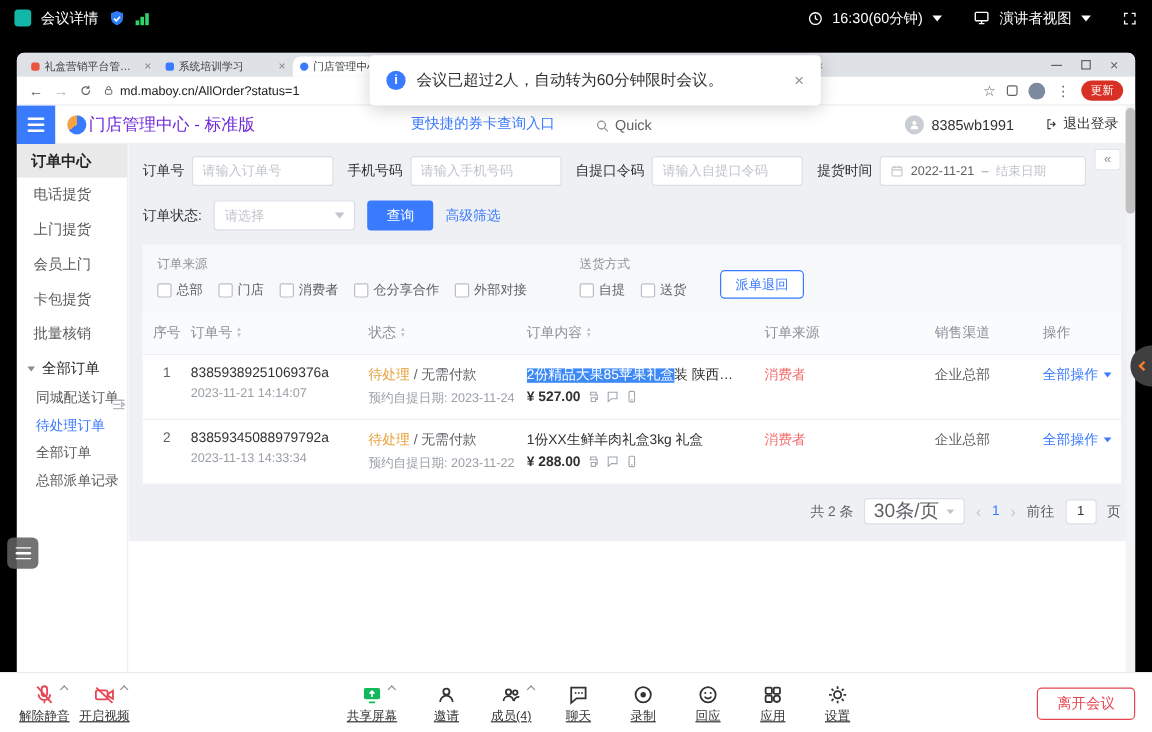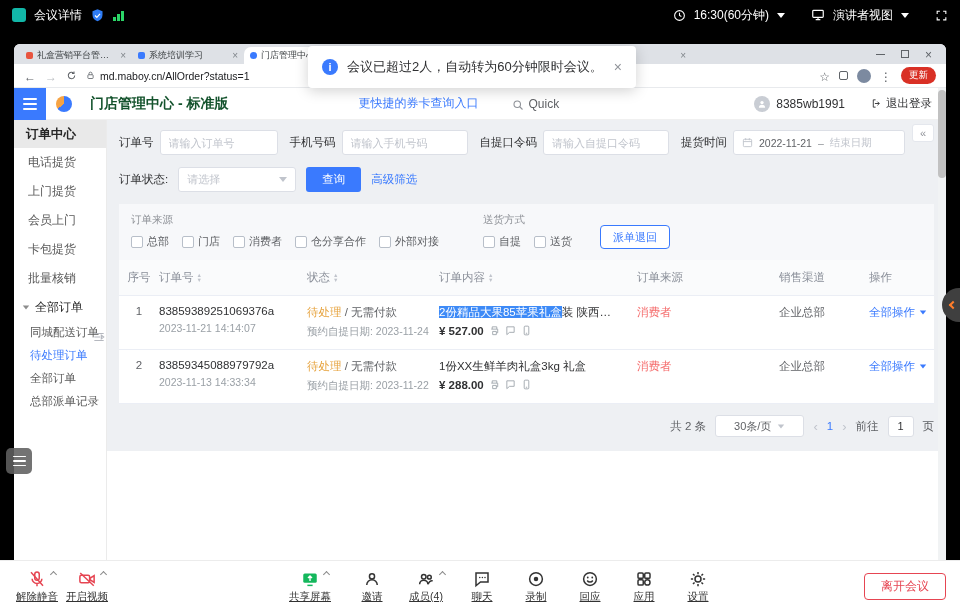--- a/index.html
+++ b/index.html
@@ -46,21 +46,21 @@
   .update-pill { background:#d93025; color:#fff; font-size:9.5px; padding:2px 8px; border-radius:9px; }
 
   
   .appheader { height:32px; background:#fff; border-bottom:1px solid #f0f0f0; display:flex;
                align-items:center; padding-right:14px; }
   .hamburger { width:32px; height:32px; background:#3a7afe; display:flex; flex-direction:column;
                justify-content:center; align-items:center; gap:3px; flex-shrink:0; }
   .hamburger i { width:14px; height:2px; background:#fff; border-radius:1px; display:block; }
   .logo-ico { width:16px; height:16px; border-radius:50%; margin-left:10px;
               background:conic-gradient(#3a7afe 0 65%, #f6a344 65% 100%); flex-shrink:0; }
-  .app-title { font-size:14px; font-weight:bold; color:#14532d; margin-left:18px; white-space:nowrap; }
+  .app-title { font-size:14px; font-weight:normal; color:#6d28d9; margin-left:2px; white-space:nowrap; }
   .quick-link { font-size:12px; color:#3a7afe; margin-left:130px; white-space:nowrap; }
   .quick { display:flex; align-items:flex-end; gap:4px; color:#606266; font-size:12px; margin-left:34px; }
   .userbox { margin-left:auto; display:flex; align-items:center; gap:6px; font-size:12px; color:#303133; }
   .avatar-u { width:16px; height:16px; border-radius:50%; background:#c9cdd4; display:flex;
               align-items:center; justify-content:center; }
   .logout { display:flex; align-items:center; gap:4px; font-size:11.5px; color:#303133; margin-left:26px; }
 
   .appbody { display:flex; height:440px; }
   .sidebar { width:93px; background:#fff; border-right:1px solid #ebebeb; flex-shrink:0; }
   .side-header { height:28px; background:#e9e9e9; display:flex; align-items:center; padding-left:12px;
@@ -121,39 +121,39 @@
   .priceline { margin-top:5px; display:flex; gap:5px; }
   .price { font-weight:bold; color:#303133; }
   .mini-ico { color:#a0a6ad; display:inline-flex; }
   .src-red { color:#f56c6c; }
   .action { color:#3a7afe; display:flex; align-items:center; gap:4px; }
   .action .caret { transform:scale(.8); }
 
   .pager { display:flex; align-items:center; justify-content:flex-end; gap:9px; margin-top:11px;
            font-size:11.5px; color:#606266; }
   .psize { height:22px; border:1px solid #dcdfe6; border-radius:3px; background:#fff; display:flex;
-           align-items:center; gap:6px; padding:0 18px; font-size:11px; color:#606266; }
+           align-items:center; gap:6px; padding:0 7px; font-size:16px; color:#606266; }
   .psize .caret { color:#c0c4cc; transform:scale(.8); }
   .parrow-l::before{content:"‹"; color:#c0c4cc; font-size:13px;}
   .parrow-r::before{content:"›"; color:#c0c4cc; font-size:13px;}
   .pcur { color:#3a7afe; }
   .goto-inp { width:26px; height:21px; border:1px solid #dcdfe6; border-radius:3px; text-align:center;
               font-size:11px; color:#303133; outline:none; }
 
   .collapse-btn { position:absolute; top:4px; right:12px; width:22px; height:18px; background:#fff;
                   border:1px solid #e4e7ed; border-radius:3px; display:flex; align-items:center;
                   justify-content:center; color:#909399; }
   .collapse-btn::before { content:"«"; font-size:11px; line-height:1; }
 
   .pg-scrollbar { position:absolute; right:0; top:44px; width:8px; height:472px; background:#f1f3f4; }
   .pg-thumb { position:absolute; top:2px; left:0; width:8px; height:88px; background:#c1c1c1; border-radius:4px; }
   .side-collapse { position:absolute; left:78px; top:286px; color:#b5b8bf; }
 
   
-  .toast { position:absolute; left:308px; top:46px; width:328px; height:42px; background:#fff;
+  .toast { position:absolute; left:308px; top:46px; width:376px; height:42px; background:#fff;
            border-radius:4px; box-shadow:0 3px 14px rgba(0,0,0,.18); display:flex; align-items:center;
            gap:9px; padding:0 14px; z-index:30; }
   .info-ico { width:16px; height:16px; border-radius:50%; background:#3a7afe; color:#fff; display:flex;
               align-items:center; justify-content:center; font-size:11px; font-weight:bold; flex-shrink:0; }
   .info-ico::before { content:"i"; }
   .toast-text { font-size:13px; color:#303133; white-space:nowrap; }
   .toast-x { margin-left:auto; color:#909399; font-size:14px; }
   .toast-x::before { content:"×"; }
 
   .edge-tab { position:absolute; left:942px; top:288px; width:18px; height:34px; background:#3f3f3f;

